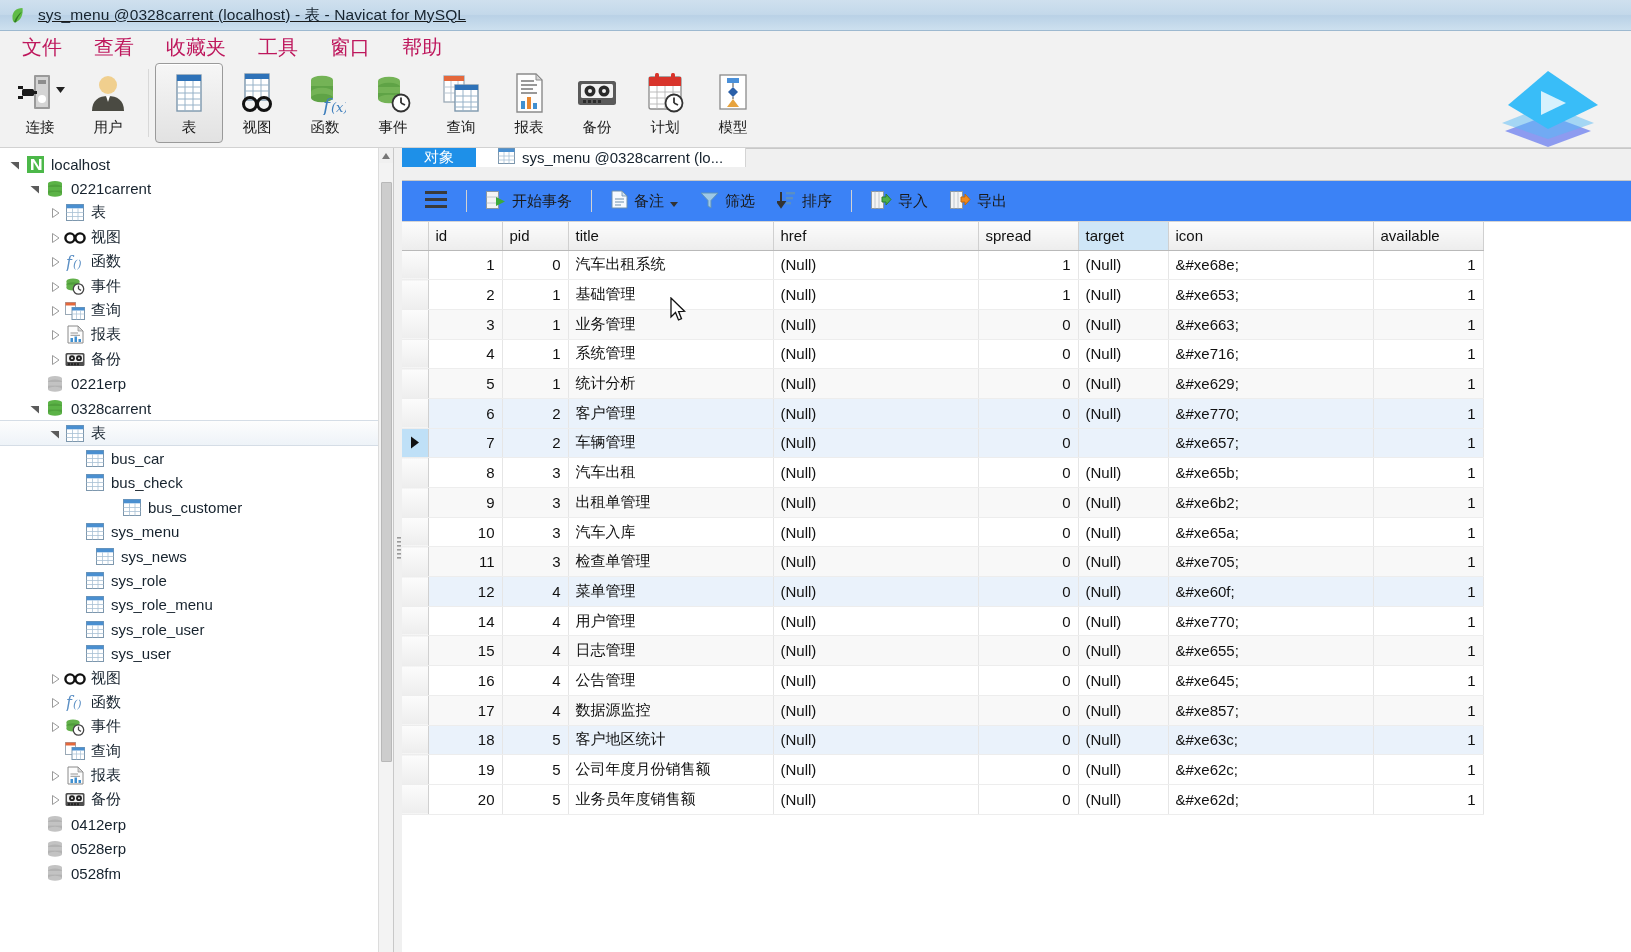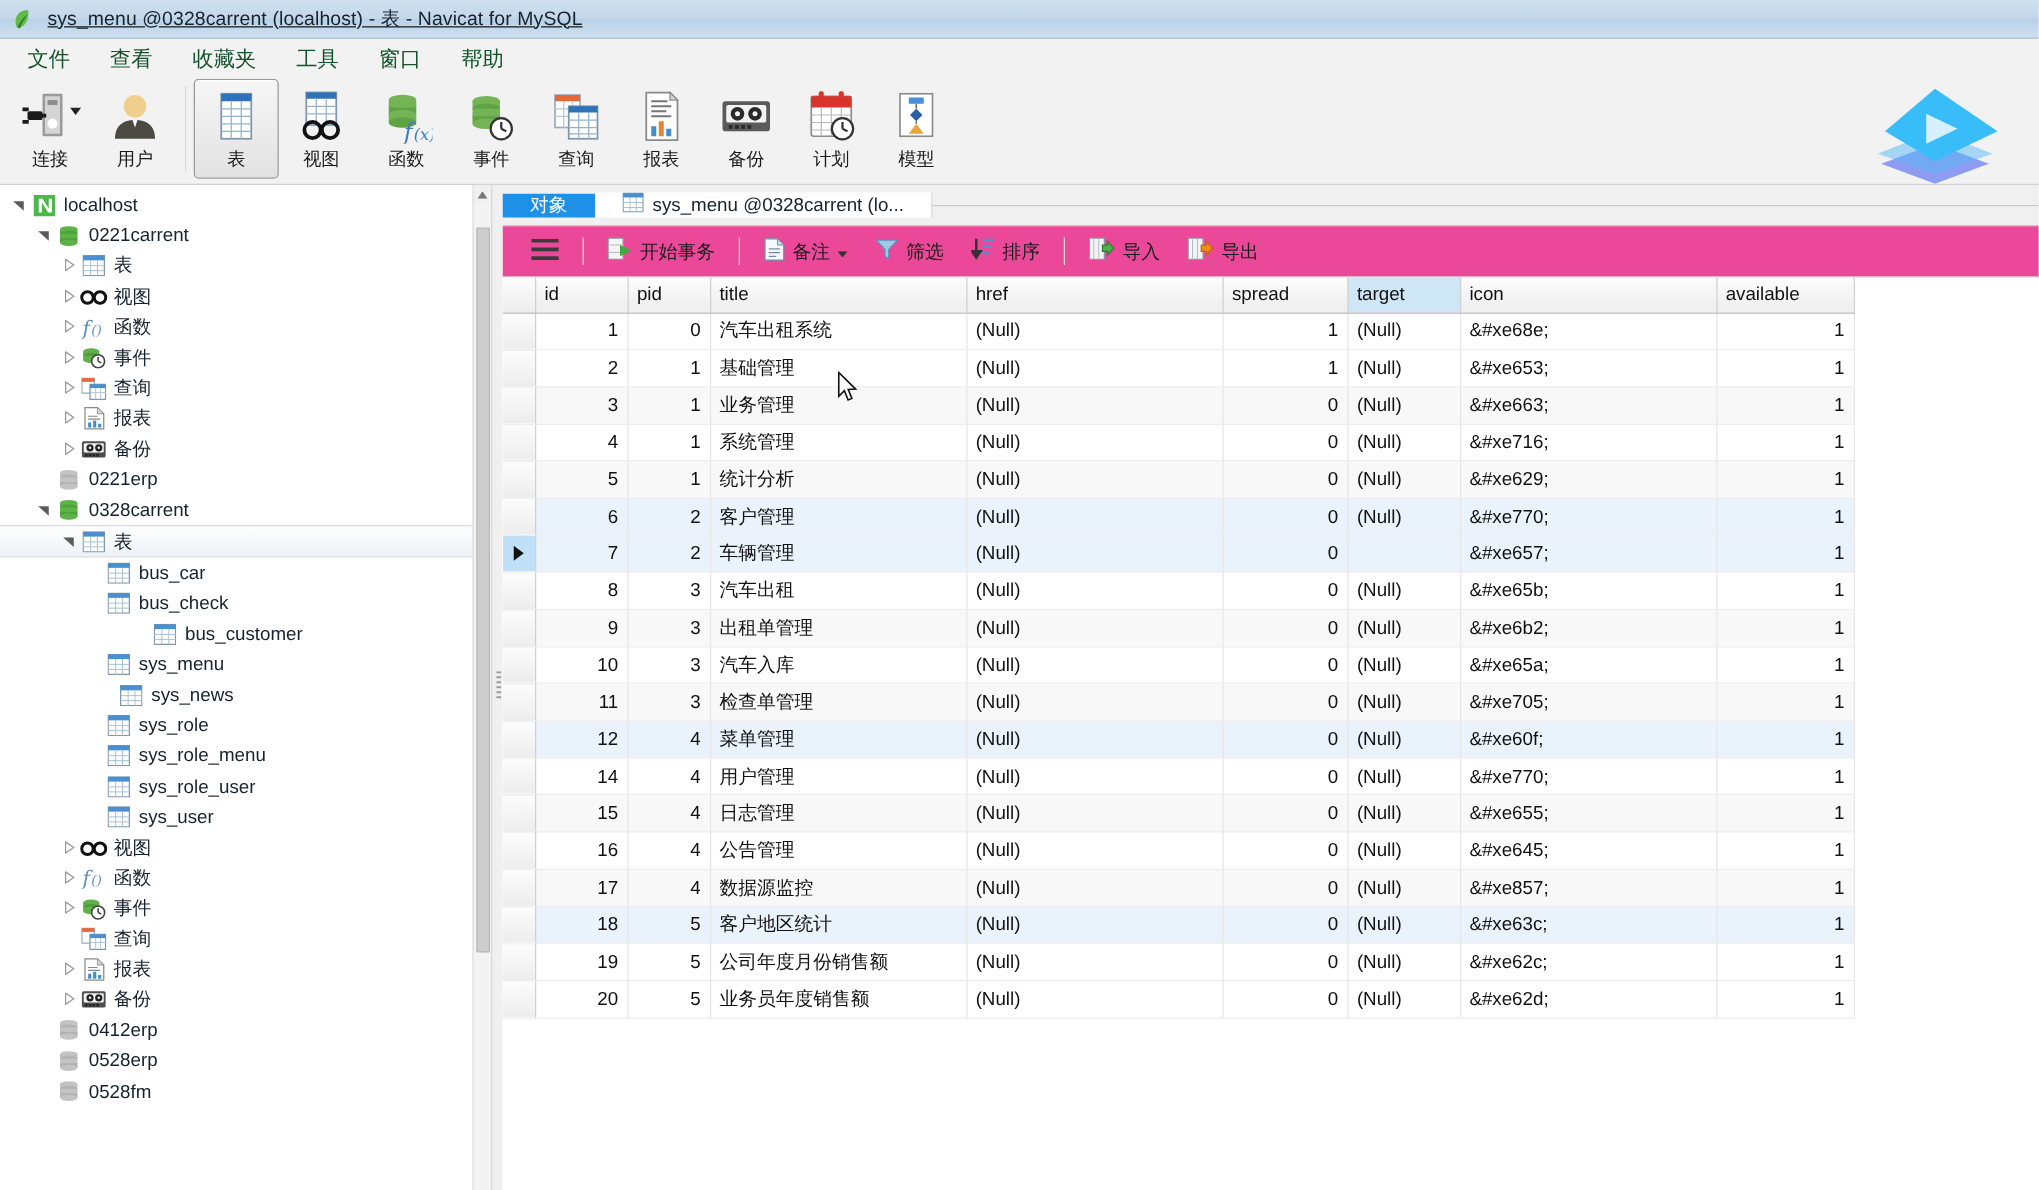--- a/index.html
+++ b/index.html
@@ -23,21 +23,21 @@
   }
   .app-logo { width: 19px; height: 19px; position: relative; flex: none; }
   .title-text { font-size: 15.5px; color: #16232e; letter-spacing: .1px; white-space: nowrap; }
 
   
   .menubar {
     height: 32px; background: #f2f2f2; display: flex; align-items: center;
     padding-left: 6px; gap: 0px; position: relative; z-index: 4;
   }
   .menu-item {
-    padding: 4px 16px; font-size: 17px; color: #14532d; cursor: default; white-space: nowrap;
+    padding: 4px 16px; font-size: 20px; color: #be185d; cursor: default; white-space: nowrap;
   }
 
   
   .ribbon {
     height: 85px; background: #f2f2f2;
     border-bottom: 1px solid #d2d2d2;
     display: flex; align-items: flex-start; padding-left: 6px; position: relative; z-index: 3;
   }
   .rb-btn {
     width: 68px; height: 80px; display: flex; flex-direction: column;
@@ -95,33 +95,33 @@
   .splitter {
     width: 8px; background: #f0f0f0; position: relative;
     display: flex; align-items: center; justify-content: center;
   }
   .splitter .grip { width: 3px; height: 26px; }
 
   
   .main { flex: 1; display: flex; flex-direction: column; min-width: 0; background: #fff; }
 
   .tabstrip {
-    height: 33px; background: #f0f0f0; display: flex; align-items: center;
+    height: 33px; background: #f0f0f0; display: flex; align-items: flex-start;
     border-bottom: 1px solid #c8c8c8;
   }
   .tab {
     display: flex; align-items: center; padding: 0 22px; font-size: 15px;
     cursor: default; white-space: nowrap; gap: 7px;
   }
   .tab.active-blue { background: #1e90e8; color: #fff; font-weight: normal; }
   .tab.plain { background: #fff; color: #16222d; border-right: 1px solid #d4d4d4; }
   .tab-fill { flex: 1; background: #fff; border-bottom: 1px solid #c8c8c8; }
 
   .actionbar {
-    height: 41px; background: #ec4899; border-bottom: 1px solid #d5d5d5;
+    height: 41px; background: #3b82f6; border-bottom: 1px solid #d5d5d5;
     display: flex; align-items: center; padding-left: 12px; gap: 0;
   }
   .ab-btn {
     display: flex; align-items: center; gap: 6px; padding: 4px 10px; font-size: 15px;
     color: #1a1a1a; cursor: default; white-space: nowrap; border: 1px solid transparent; border-radius: 3px;
   }
   .ab-sep { width: 1px; height: 22px; background: #d2d2d2; margin: 0 8px; }
 
   
   .gridwrap { flex: 1; overflow: hidden; background: #fff; position: relative; }

